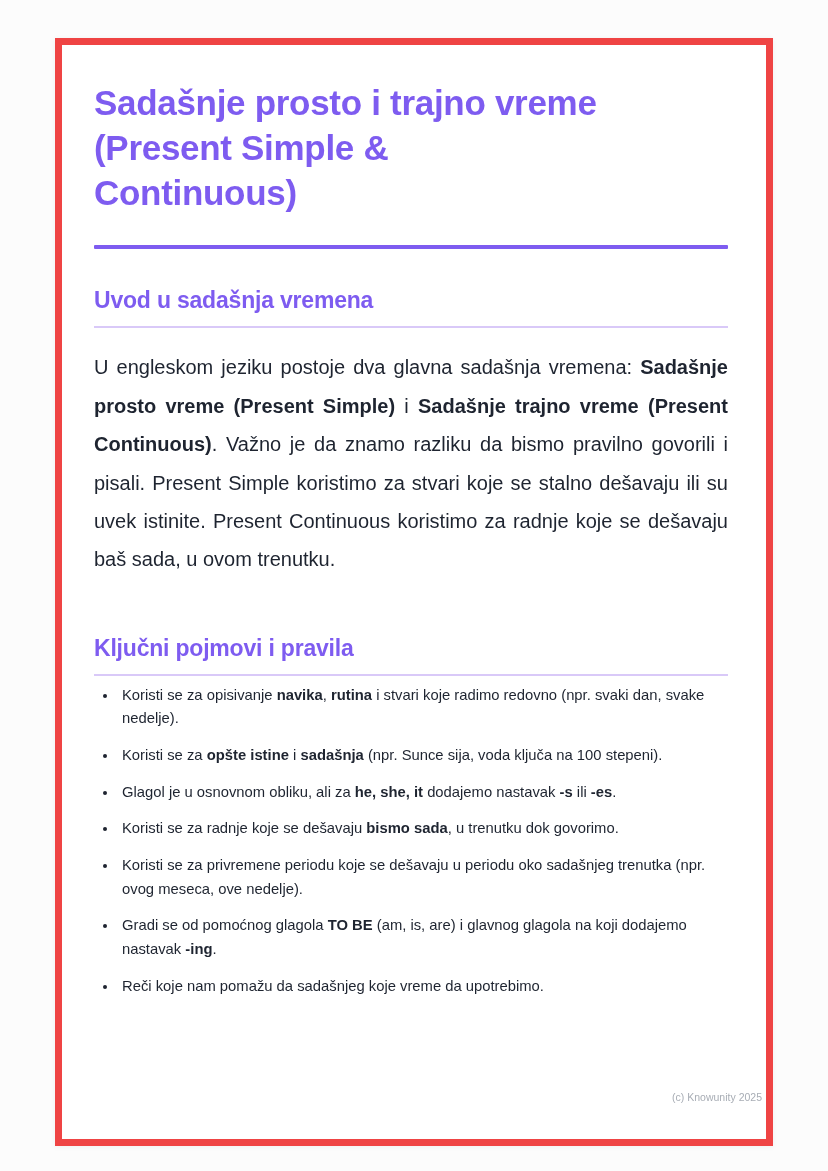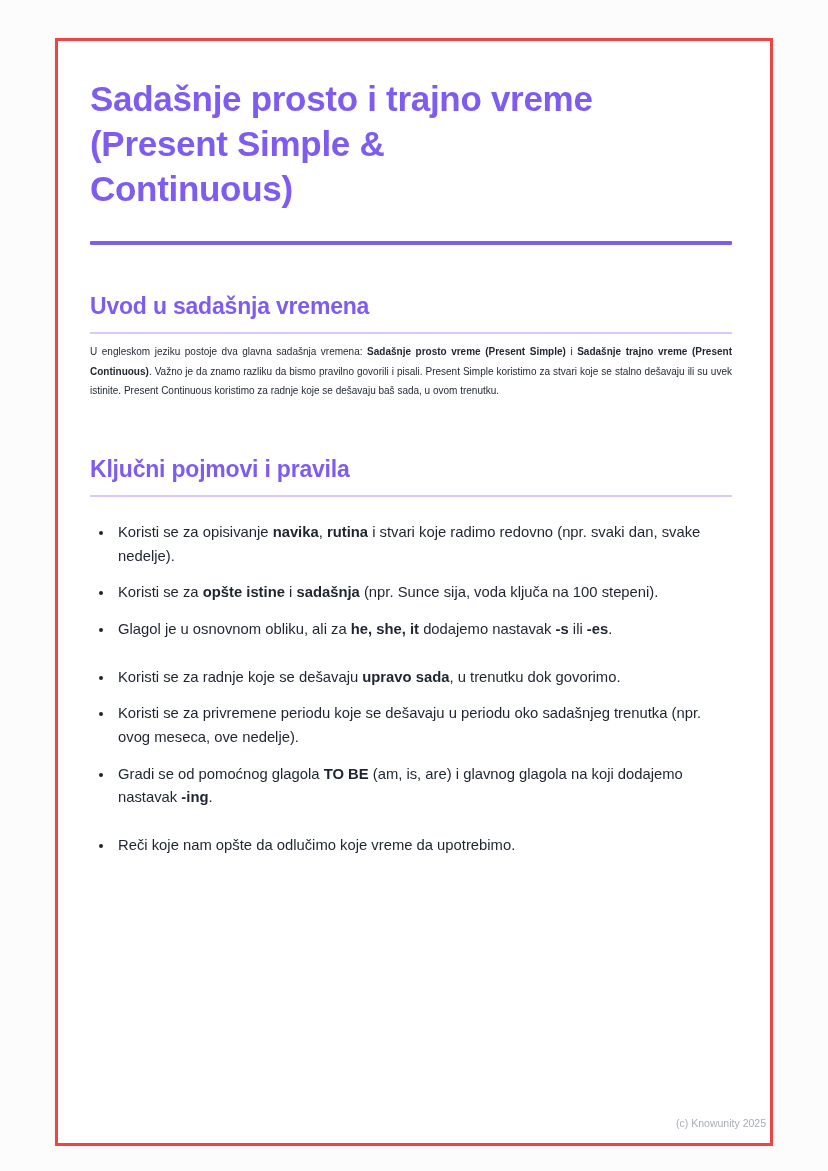--- a/index.html
+++ b/index.html
@@ -15,21 +15,21 @@
     font-family:"Liberation Sans",sans-serif;
     color:var(--text);
     width:828px;
     min-height:1171px;
   }
   .page{
     position:relative;
     width:718px;
     margin:38px auto 18px;
     background:#ffffff;
-    border:3px solid #ef4444;
+    border:7px solid #ef4444;
     box-shadow:0 1px 6px rgba(0,0,0,.05);
     padding:36px 38px 70px 32px;
     min-height:1108px;
   }
   h1.page-title{
     margin:0;
     font-size:35px;
     line-height:1.28;
     font-weight:700;
     color:var(--accent);
@@ -44,49 +44,49 @@
   }
   h2.section-heading{
     font-size:23px;
     font-weight:700;
     color:var(--accent);
     margin:56px 0 0 0;
     padding-bottom:12px;
     border-bottom:2px solid var(--accent-light);
     letter-spacing:-0.2px;
   }
-  section:first-of-type h2.section-heading{margin-top:48px}
+  section:first-of-type h2.section-heading{margin-top:38px}
   p.para{
-    font-size:10px;
+    font-size:20px;
     line-height:1.92;
     text-align:justify;
-    margin:8px 0 0 0;
+    margin:20px 0 0 0;
     color:var(--text);
   }
   p.subheading{
     font-size:15.2px;
     font-weight:700;
     margin:30px 0 0 0;
     color:var(--text);
   }
   ul.bullets{
-    margin:24px 0 0 0;
+    margin:8px 0 0 0;
     padding-left:24px;
   }
   ul.bullets li{
     font-size:14.8px;
     line-height:1.6;
     margin-bottom:13px;
     padding-left:4px;
   }
   b{font-weight:700}
   .footer{
     position:absolute;
     right:4px;
-    bottom:14px;
+    bottom:36px;
     font-size:10.5px;
     color:var(--muted);
   }
 </style>
 </head>
 <body>
 
 <div class="page">
   <h1 class="page-title">Sadašnje prosto i trajno vreme
 (Present Simple &amp;
@@ -98,23 +98,23 @@
         <p class="para"><span>U engleskom jeziku postoje dva glavna sadašnja vremena: </span><b>Sadašnje prosto vreme (Present Simple)</b><span> i </span><b>Sadašnje trajno vreme (Present Continuous)</b><span>. Važno je da znamo razliku da bismo pravilno govorili i pisali. Present Simple koristimo za stvari koje se stalno dešavaju ili su uvek istinite. Present Continuous koristimo za radnje koje se dešavaju baš sada, u ovom trenutku.</span></p>
       </section>
       <section>
         <h2 class="section-heading">Ključni pojmovi i pravila</h2>
         <ul class="bullets">
           <li><span>Koristi se za opisivanje </span><b>navika</b><span>, </span><b>rutina</b><span> i stvari koje radimo redovno (npr. svaki dan, svake nedelje).</span></li>
           <li><span>Koristi se za </span><b>opšte istine</b><span> i </span><b>sadašnja</b><span> (npr. Sunce sija, voda ključa na 100 stepeni).</span></li>
           <li><span>Glagol je u osnovnom obliku, ali za </span><b>he, she, it</b><span> dodajemo nastavak </span><b>-s</b><span> ili </span><b>-es</b><span>.</span></li>
         </ul>
         <ul class="bullets">
-          <li><span>Koristi se za radnje koje se dešavaju </span><b>upravo sada</b><span>, u trenutku dok govorimo.</span></li>
+          <li><span>Koristi se za radnje koje se dešavaju </span><b>bismo sada</b><span>, u trenutku dok govorimo.</span></li>
           <li><span>Koristi se za privremene periodu koje se dešavaju u periodu oko sadašnjeg trenutka (npr. ovog meseca, ove nedelje).</span></li>
           <li><span>Gradi se od pomoćnog glagola </span><b>TO BE</b><span> (am, is, are) i glavnog glagola na koji dodajemo nastavak </span><b>-ing</b><span>.</span></li>
         </ul>
         <ul class="bullets">
-          <li><span>Reči koje nam opšte da odlučimo koje vreme da upotrebimo.</span></li>
+          <li><span>Reči koje nam pomažu da sadašnjeg koje vreme da upotrebimo.</span></li>
         </ul>
       </section>
     </div>
   <div class="footer">(c) Knowunity 2025</div>
 </div>
 
 </body></html>

